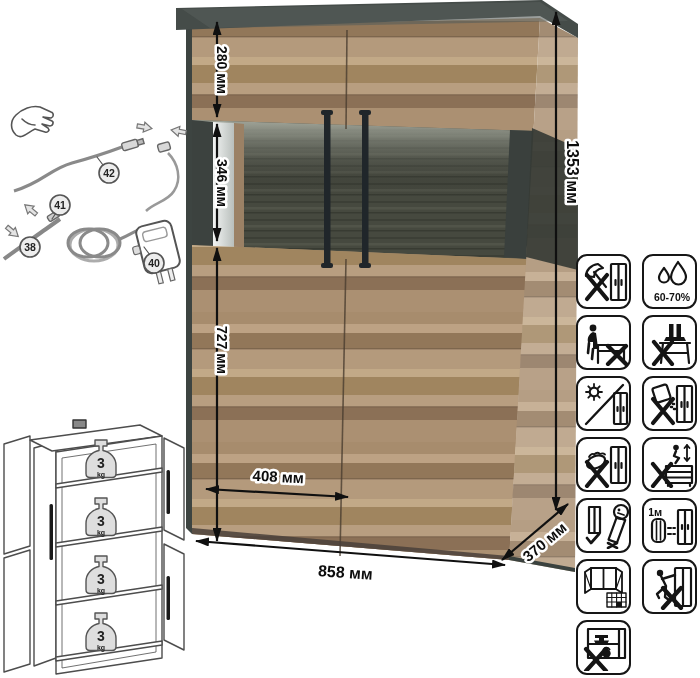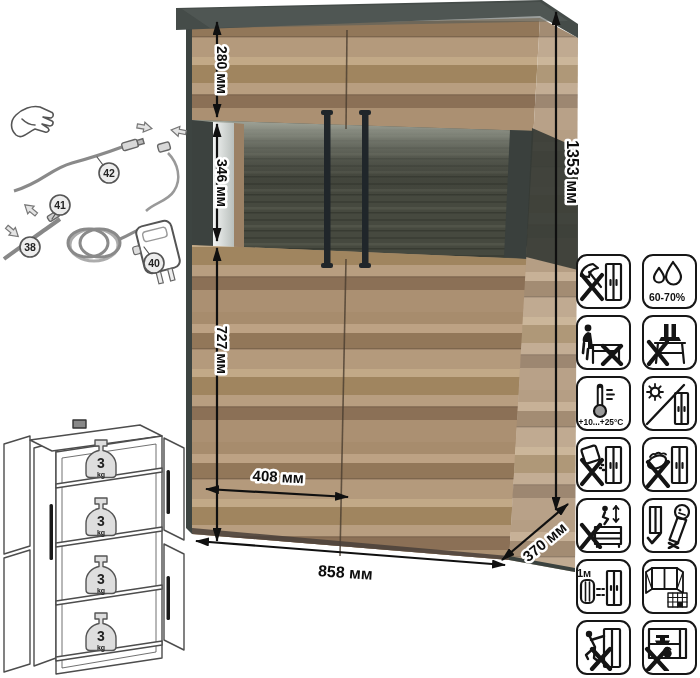--- a/index.html
+++ b/index.html
@@ -10,21 +10,21 @@
 
   
   text.dim{font-family:"Liberation Sans",sans-serif;font-weight:700;fill:#0d0d0d;
            paint-order:stroke;stroke:#ffffff;stroke-width:5px;stroke-linejoin:round;
            text-anchor:middle;}
 
   
   #care-grid{position:absolute;left:576px;top:254px;display:grid;
              grid-template-columns:55px 55px;grid-auto-rows:55px;column-gap:11px;row-gap:6px;}
   .cell{box-sizing:border-box;width:55px;height:55px;border:2.5px solid #161616;border-radius:11px;
-        background:#fff;display:flex;align-items:center;justify-content:flex-start;}
+        background:#fff;display:flex;align-items:center;justify-content:flex-end;}
   .cell svg{stroke:#141414;stroke-width:2.2;fill:none;stroke-linecap:round;stroke-linejoin:round;}
   .cell .x{stroke-width:4.2;}
   .it{stroke:none;fill:#111;font-weight:700;font-family:"Liberation Sans",sans-serif;text-anchor:middle;}
 
   
   .sketch path,.sketch line,.sketch rect,.sketch polygon,.sketch circle,.sketch ellipse{vector-effect:non-scaling-stroke;}
   .wtv{fill:#222;font-weight:700;text-anchor:middle;font-family:"Liberation Sans",sans-serif;stroke:none;}
   .callout{fill:#ededed;stroke:#555;stroke-width:1.6;}
   .callout-t{fill:#222;font-weight:700;font-size:10.5px;text-anchor:middle;
              font-family:"Liberation Sans",sans-serif;stroke:none;}
@@ -284,29 +284,20 @@
     <div class="cell">
       <svg viewBox="0 0 46 46" width="46" height="46">
         <rect x="20" y="4" width="4.5" height="13" fill="#141414" stroke="none"></rect>
         <rect x="27.5" y="4" width="4.5" height="13" fill="#141414" stroke="none"></rect>
         <path d="M17 17 H35 L37 21 H15 Z" fill="#141414" stroke="none"></path>
         <path d="M11 23 H41 M14 23 L12 43 M38 23 L40 43 M13 33 H39"></path>
         <path class="x" d="M5 22 L23 44 M23 22 L5 44"></path>
       </svg>
     </div>
 
-    <div class="cell">
-      <svg viewBox="0 0 46 46" width="46" height="46">
-        <line x1="22" y1="6" x2="22" y2="25" stroke-width="6.5"></line>
-        <line x1="22" y1="8" x2="22" y2="25" stroke="#fff" stroke-width="2.5"></line>
-        <circle cx="22" cy="30" r="6" fill="#9a9a9a"></circle>
-        <path d="M29 9 h5 M29 13.5 h7 M29 18 h5" stroke-width="1.8"></path>
-        <text class="it" x="23" y="44" font-size="8.4">+10...+25°C</text>
-      </svg>
-    </div>
 
     <div class="cell">
       <svg viewBox="0 0 46 46" width="46" height="46">
         <circle cx="11" cy="11" r="4.3"></circle>
         <path d="M11 3 V5.5 M11 16.5 V19 M3 11 H5.5 M16.5 11 H19 M5.3 5.3 L7 7 M15 15 L16.7 16.7 M16.7 5.3 L15 7 M7 15 L5.3 16.7" stroke-width="1.8"></path>
         <line x1="3" y1="43" x2="40" y2="4" stroke-width="2.4"></line>
         <rect x="31" y="12" width="13" height="31" rx="1"></rect>
         <line x1="37.5" y1="12" x2="37.5" y2="43"></line>
         <line x1="34.5" y1="26" x2="34.5" y2="30"></line>
           <line x1="40.5" y1="26" x2="40.5" y2="30"></line>

